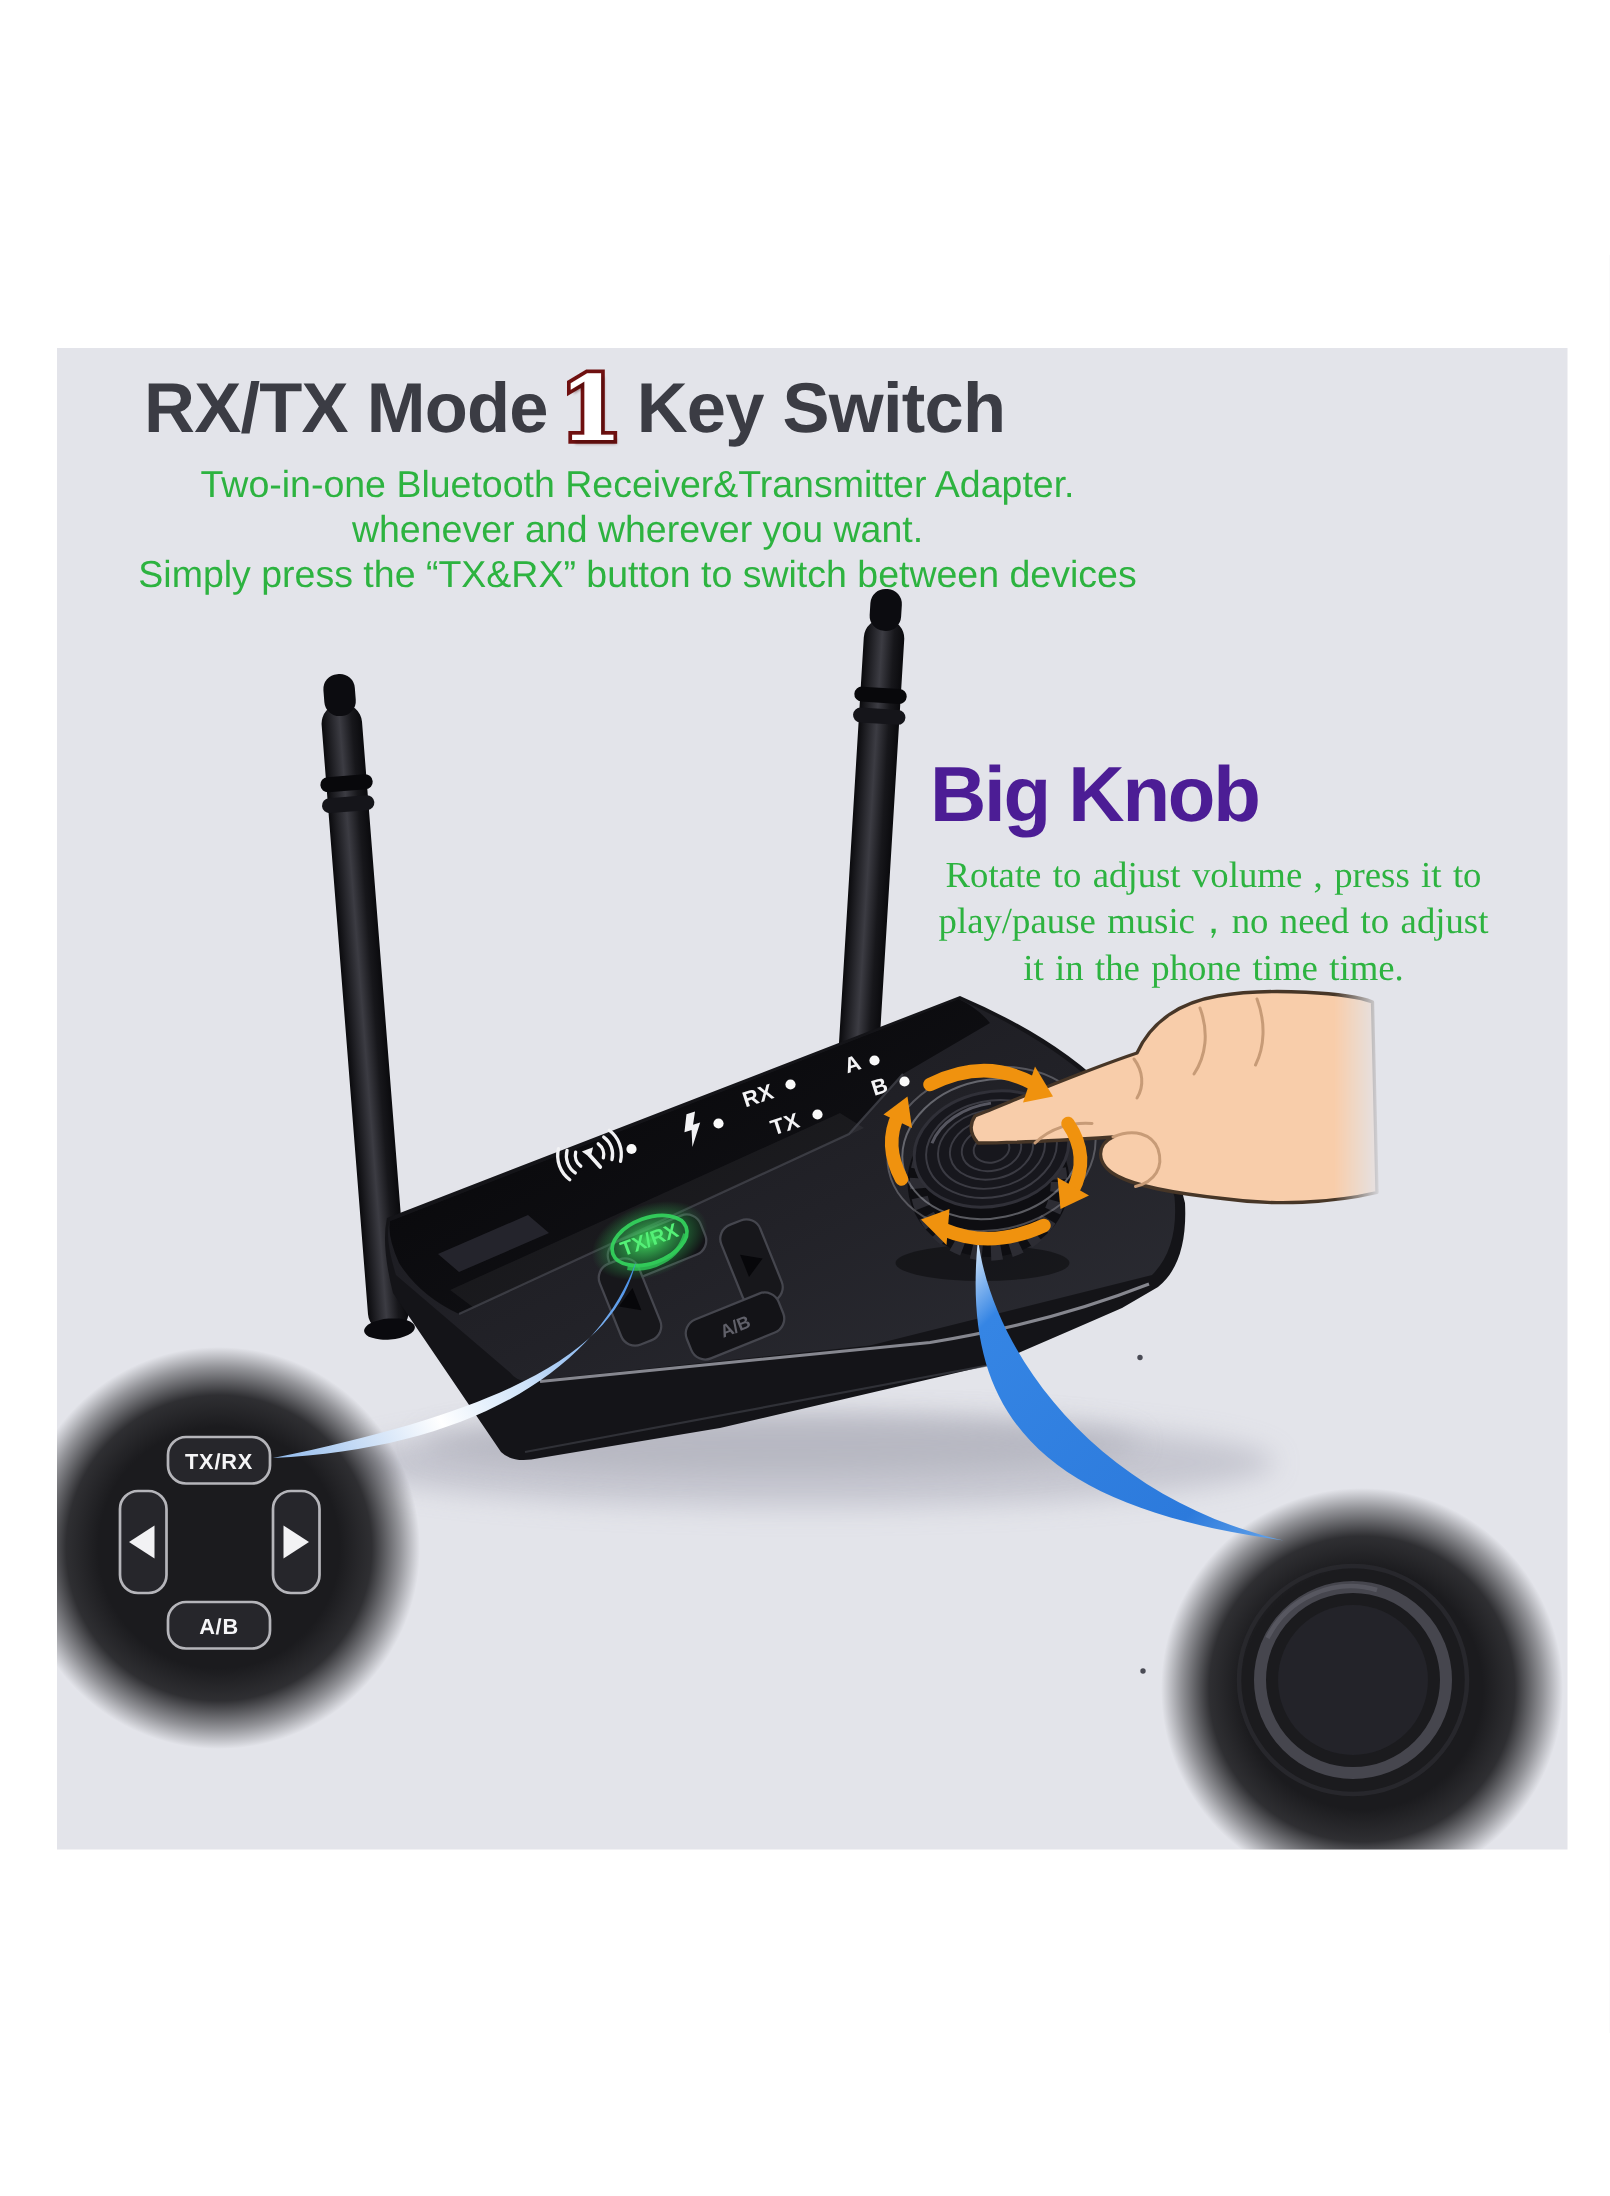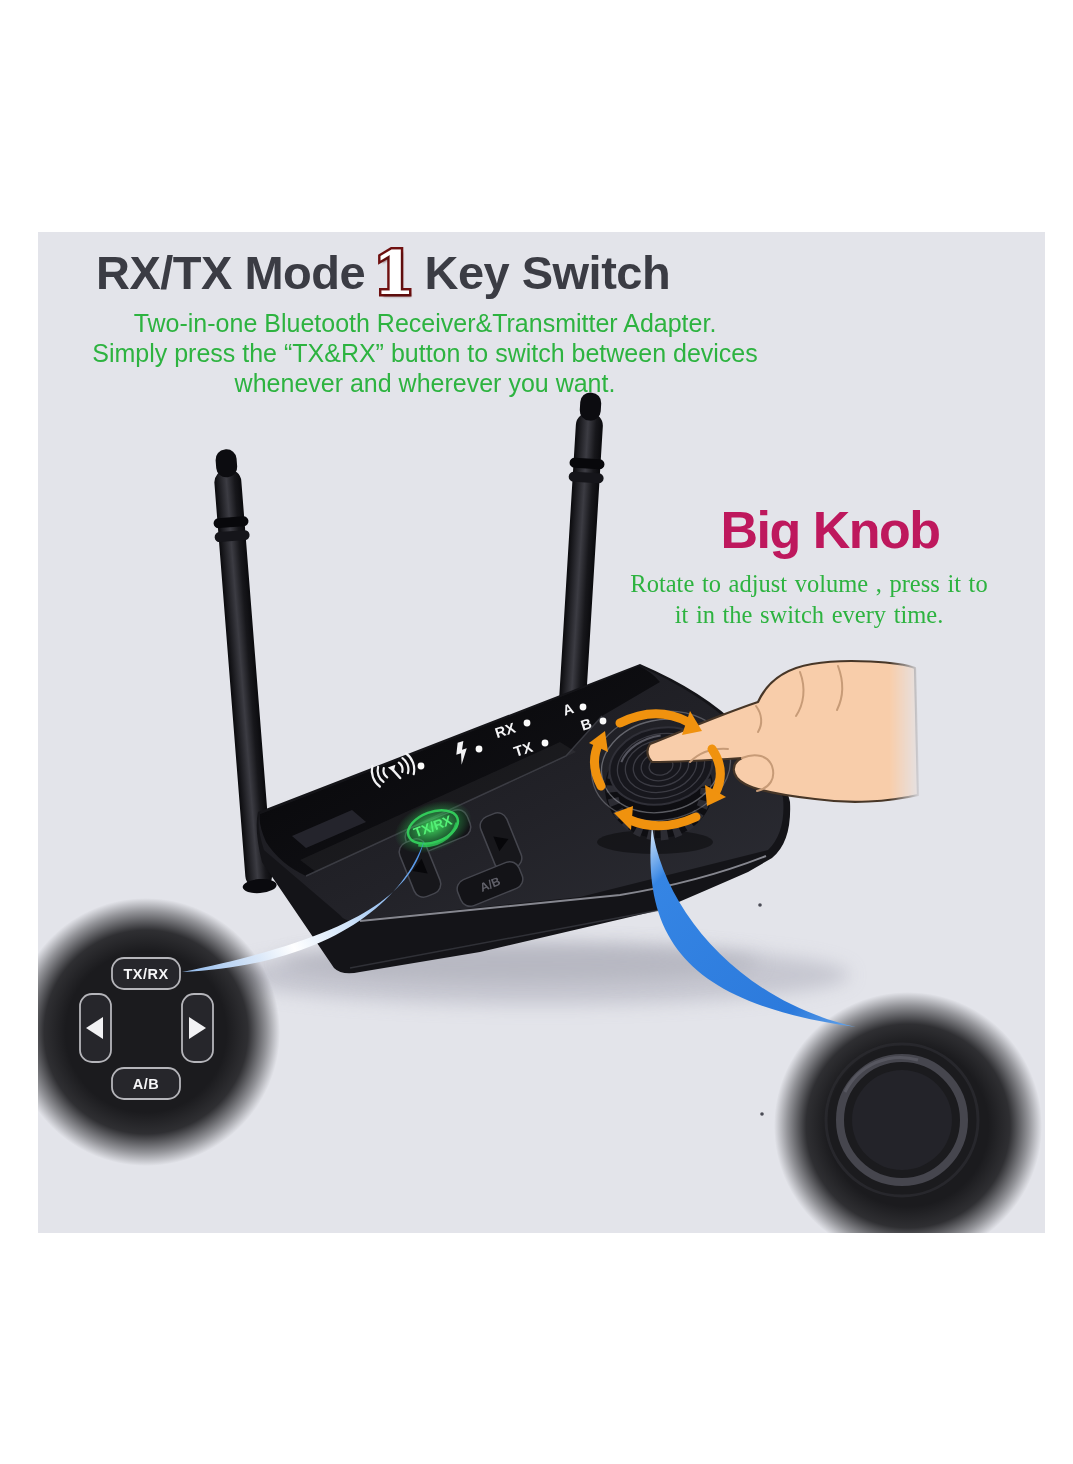--- a/index.html
+++ b/index.html
@@ -8,22 +8,22 @@
   .panel{position:absolute;left:38px;top:232px;width:1007px;height:1001px;background:#e3e4ea;}
   .scene{position:absolute;left:0;top:0;width:1073px;height:1464px;}
   .title{position:absolute;left:80px;top:238px;font-size:47px;font-weight:bold;color:#3b3c44;
          letter-spacing:-0.5px;white-space:nowrap;margin-left:16px;}
   .title .num{font-family:"DejaVu Serif",serif;font-size:60px;color:#ffffff;
         -webkit-text-stroke:5px #6f1010;paint-order:stroke fill;
         margin:0 10px 0 8px;vertical-align:-5px;
         text-shadow:2px 3px 2px rgba(70,10,10,0.45);}
   .intro{position:absolute;left:40px;top:308px;width:770px;text-align:center;
          font-size:25px;line-height:30px;color:#2db340;}
-  .bigknob{position:absolute;left:620px;top:500px;width:420px;text-align:center;
-         font-size:52px;font-weight:bold;color:#be185d;letter-spacing:-1.5px;}
+  .bigknob{position:absolute;left:620px;top:500px;width:420px;text-align:left;
+         font-size:52px;font-weight:bold;color:#4c1d95;letter-spacing:-1.5px;}
   .knobtext{position:absolute;left:574px;top:568px;width:470px;text-align:center;
          font-size:24.5px;line-height:31px;color:#2db340;word-spacing:0.06em;font-family:Liberation Serif, serif;}
   .lbl{font-weight:bold;fill:#f4f4f6;font-size:14.5px;letter-spacing:0.5px;
        font-family:"Liberation Sans",sans-serif;}
   .inslbl{font-weight:bold;fill:#f5f5f7;font-size:14.5px;letter-spacing:0.5px;
        font-family:"Liberation Sans",sans-serif;}
 </style>
 </head>
 <body>
 
@@ -247,22 +247,23 @@
       </g>
     </g>
   </svg>
 
   <div class="title">
     <span>RX/TX Mode</span><span class="num">1</span><span>Key Switch</span>
   </div>
 
   <div class="intro">
     <div>Two-in-one Bluetooth Receiver&amp;Transmitter Adapter.</div>
+    <div>whenever and wherever you want.</div>
     <div>Simply press the “TX&amp;RX” button to switch between devices</div>
-    <div>whenever and wherever you want.</div>
   </div>
 
   <div class="bigknob">Big Knob</div>
   <div class="knobtext">
     <div>Rotate to adjust volume , press it to</div>
-    <div>it in the switch every time.</div>
+    <div>play/pause music，no need to adjust</div>
+    <div>it in the phone time time.</div>
   </div>
 </div>
 
 </body></html>

